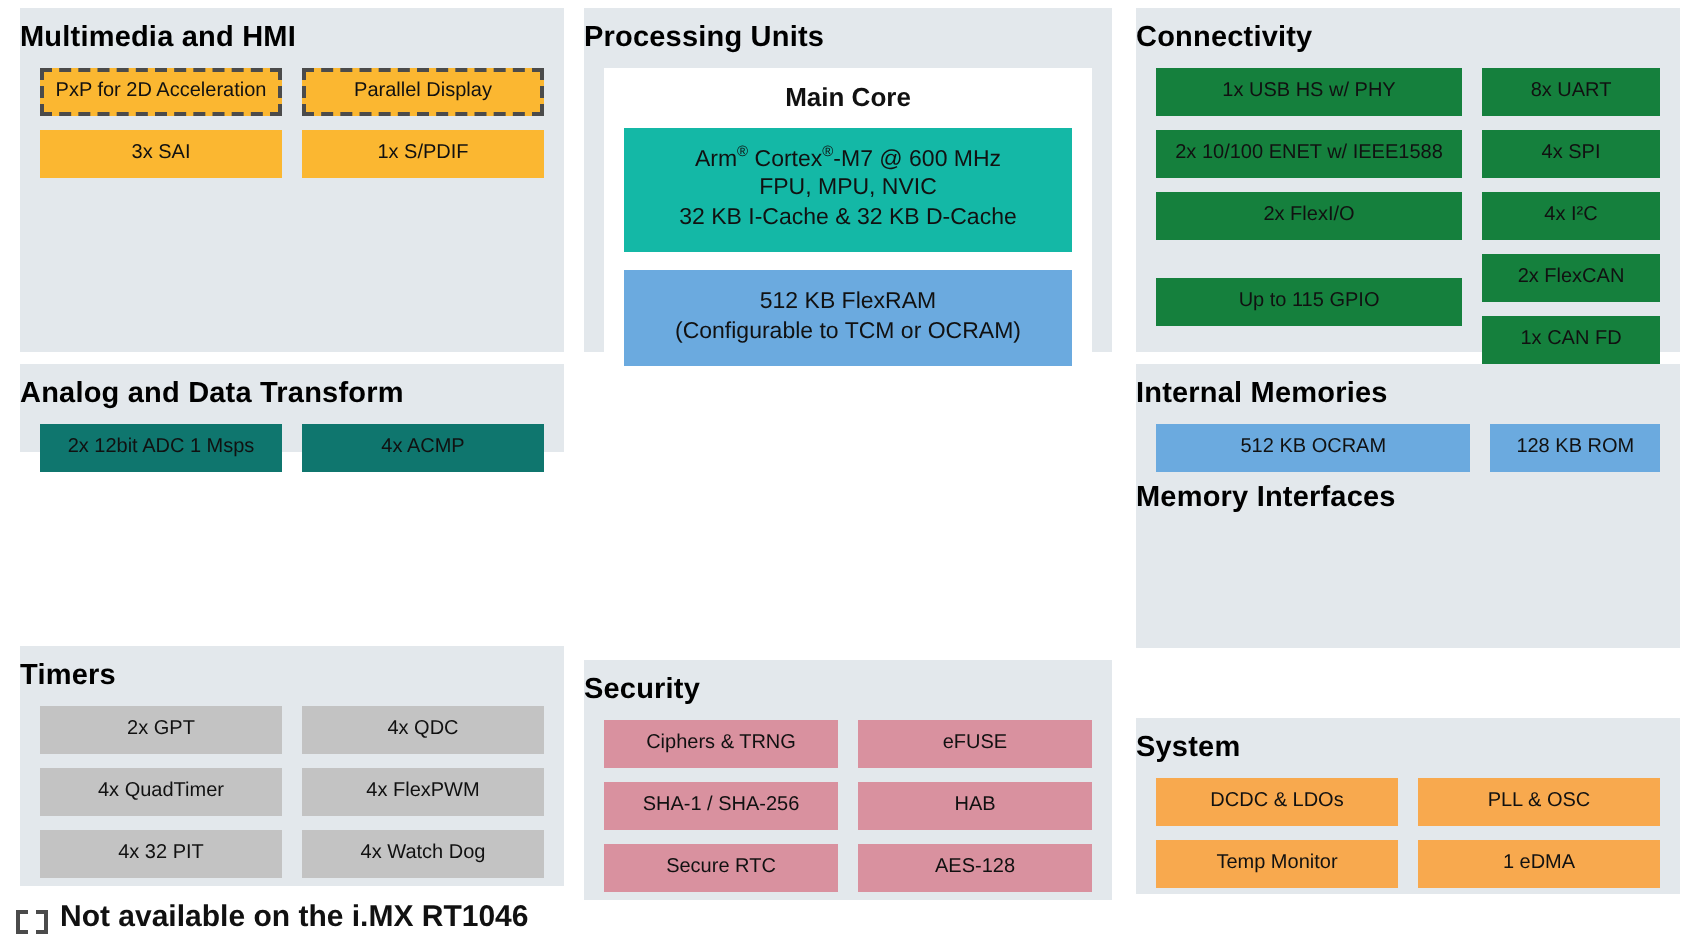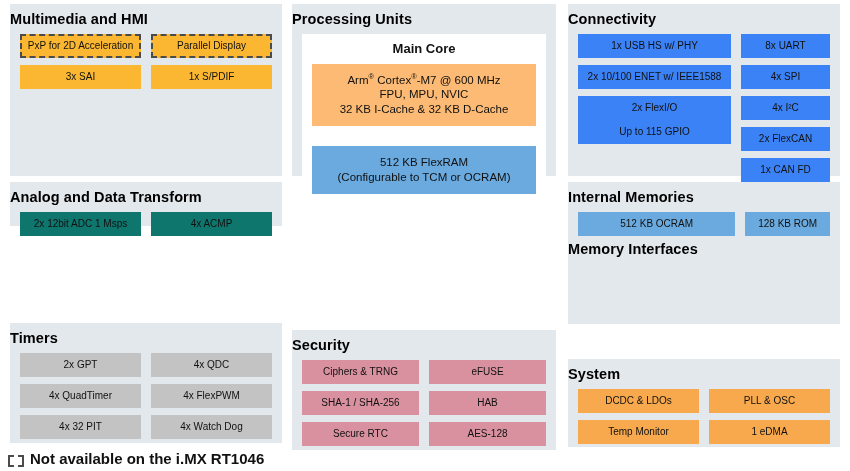--- a/index.html
+++ b/index.html
@@ -62,21 +62,21 @@
     display: flex;
     align-items: center;
     justify-content: center;
     white-space: nowrap;
   }
 
   
   .c-orange  { background: #fbb731; }
   .c-orange2 { background: #f8a94e; }
   .c-dashed  { background: #fbb731; border: 2px dashed #4b4b4b; padding: 4px 2px; }
-  .c-ltblue  { background: #3b82f6; }
+  .c-ltblue  { background: #15803d; }
   .c-blue    { background: #6baadf; }
   .c-lav     { background: #0f766e; }
   .c-gray    { background: #c3c3c3; }
   .c-pink    { background: #d9919f; }
 
   
   .white-card {
     background: #ffffff;
     margin: 0 10px 10px 10px;
     padding: 0 10px 10px 10px;
@@ -88,21 +88,21 @@
     padding: 7px 0 8px 0;
   }
   .block {
     box-sizing: border-box;
     text-align: center;
     font-size: 11.5px;
     line-height: 1.3;
     padding: 9px 4px;
     color: #111;
   }
-  .block.green { background: #fdba74; margin-bottom: 20px; }
+  .block.green { background: #14b8a6; margin-bottom: 9px; }
   .block.blue  { background: #6baadf; }
 
   
   #legend {
     position: absolute;
     display: flex;
     align-items: flex-end;
     gap: 6px;
     font-size: 15px;
     font-weight: bold;
@@ -153,21 +153,21 @@
       </div>
     </div>
   </div>
 
   <div class="panel" style="left:568px; top:4px; width:272px; height:172px;">
     <div class="panel-title">Connectivity</div>
     <div class="rows" style="display:flex; gap:10px; padding:0 10px 9px 10px;">
       <div style="flex:1.72 1 0;">
         <div class="cell c-ltblue" style="margin-bottom:7px;">1x USB HS w/ PHY</div>
         <div class="cell c-ltblue" style="margin-bottom:7px;">2x 10/100 ENET w/ IEEE1588</div>
-        <div class="cell c-ltblue" style="margin-bottom:0;">2x FlexI/O</div>
+        <div class="cell c-ltblue" style="margin-bottom:19px;">2x FlexI/O</div>
         <div class="cell c-ltblue">Up to 115 GPIO</div>
       </div>
       <div style="flex:1 1 0;">
         <div class="cell c-ltblue" style="margin-bottom:7px;">8x UART</div>
         <div class="cell c-ltblue" style="margin-bottom:7px;">4x SPI</div>
         <div class="cell c-ltblue" style="margin-bottom:7px;">4x I²C</div>
         <div class="cell c-ltblue" style="margin-bottom:7px;">2x FlexCAN</div>
         <div class="cell c-ltblue">1x CAN FD</div>
       </div>
     </div>

